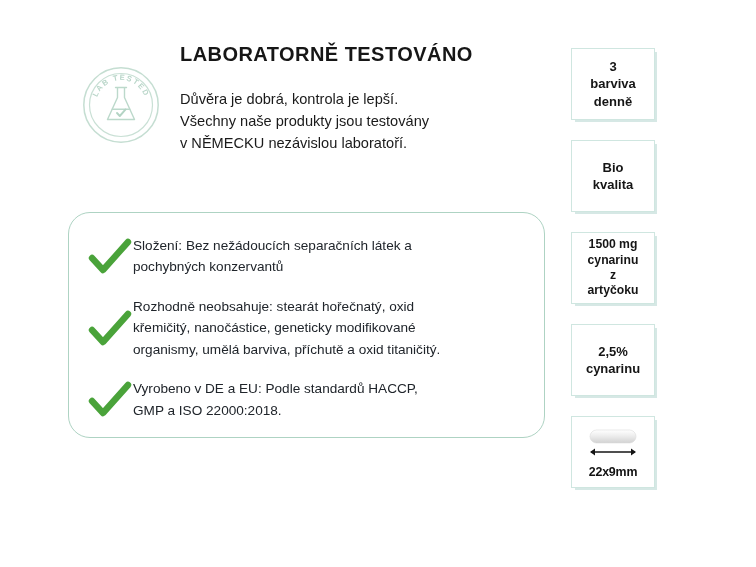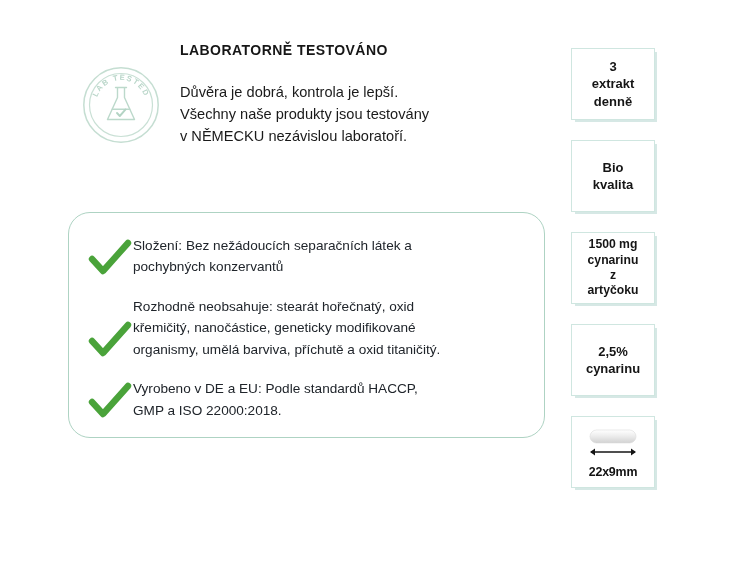--- a/index.html
+++ b/index.html
@@ -28,21 +28,21 @@
   #lab-badge svg { display: block; }
 
   
   #header-block {
     position: absolute;
     left: 180px;
     top: 42px;
     width: 360px;
   }
   #header-title {
-    font-size: 14px;
+    font-size: 20px;
     font-weight: bold;
     letter-spacing: 0.45px;
     color: #161616;
     margin: 0 0 22px 0;
     line-height: 1.2;
   }
   #header-sub {
     font-size: 14.6px;
     font-weight: normal;
     color: #1a1a1a;
@@ -63,21 +63,21 @@
     background: #ffffff;
   }
   #checklist-items {
     position: absolute;
     left: 18px;
     top: 20px;
     right: 14px;
   }
   .check-row {
     display: flex;
-    align-items: flex-end;
+    align-items: center;
     margin-bottom: 16px;
   }
   .check-row:last-child { margin-bottom: 0; }
   .check-mark {
     flex: 0 0 auto;
     width: 46px;
     height: 40px;
     margin-top: 3px;
   }
   .check-mark svg { display: block; }
@@ -214,21 +214,21 @@
       </span>
     </div>
 
   </div>
 </div>
 
 <div id="feature-column">
 
   <div class="feature-box">
     <span class="feature-line">3</span>
-    <span class="feature-line">extrakt</span>
+    <span class="feature-line">barviva</span>
     <span class="feature-line">denně</span>
   </div>
 
   <div class="feature-box">
     <span class="feature-line">Bio</span>
     <span class="feature-line">kvalita</span>
   </div>
 
   <div class="feature-box dense">
     <span class="feature-line">1500 mg</span>

